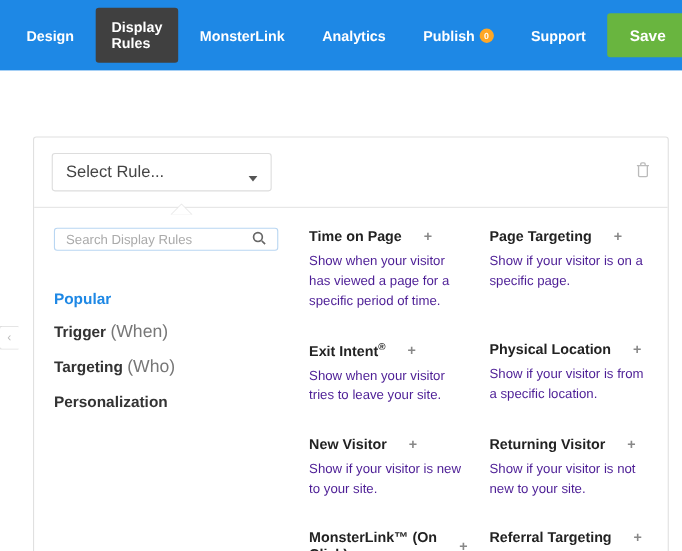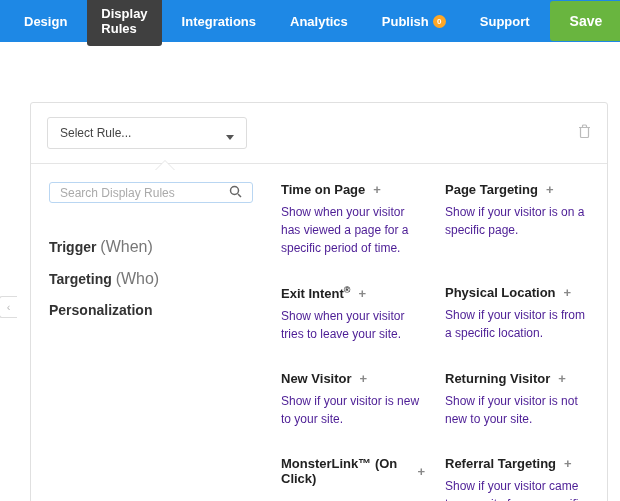--- a/index.html
+++ b/index.html
@@ -7,21 +7,21 @@
       font-family: -apple-system, "Helvetica Neue", Arial, sans-serif;
       font-size: 13px;
       color: #333;
       background: #fff;
       width: 620px;
       height: 501px;
       overflow: hidden;
     }
     .topnav {
       background: #1e88e5;
-      height: 42px;
+      height: 64px;
       display: flex;
       align-items: center;
       padding: 0 10px;
       gap: 6px;
     }
     .navitem {
       color: #fff;
       font-weight: 600;
       font-size: 13px;
       padding: 10px 14px;
@@ -71,21 +71,21 @@
       padding: 14px 16px;
       border-bottom: 1px solid #e5e5e5;
       display: flex;
       align-items: center;
     }
     .select-rule {
       border: 1px solid #ddd;
       border-radius: 3px;
       padding: 8px 12px;
       width: 200px;
-      font-size: 12px;
+      font-size: 15px;
       color: #444;
       display: flex;
       align-items: flex-end;
       justify-content: space-between;
       cursor: pointer;
       background: #fff;
       position: relative;
     }
     .select-rule::after {
       content: "";
@@ -167,21 +167,21 @@
     .rule-title {
       font-size: 13px;
       font-weight: 700;
       color: #222;
       margin-bottom: 6px;
       display: flex;
       align-items: center;
       gap: 6px;
       justify-content: space-between;
     }
-    .rule-title-left { display: flex; align-items: center; gap: 8px; }
+    .rule-title-left { display: flex; align-items: center; gap: 20px; }
     .rule-desc {
       font-size: 12px;
       color: #4c1d95;
       line-height: 1.5;
     }
     .plus {
       font-size: 13px;
       color: #888;
       font-weight: 700;
     }
@@ -212,21 +212,21 @@
       font-size: 9px;
       vertical-align: super;
     }
   </style>
 </head>
 <body>
 
 <div class="topnav">
   <div class="navitem">Design</div>
   <div class="navitem active">Display Rules</div>
-  <div class="navitem">Integrations</div>
+  <div class="navitem">MonsterLink</div>
   <div class="navitem">Analytics</div>
   <div class="navitem">
     <span>Publish</span>
     <span class="badge">0</span>
   </div>
   <div class="navitem support">Support</div>
   <button class="savebtn">Save</button>
 </div>
 
 <div class="carousel-hint">‹</div>
@@ -252,20 +252,21 @@
         <div class="search-wrap">
           <input type="text" placeholder="Search Display Rules" style="">
           <span class="search-icon">
             <svg width="13" height="13" viewBox="0 0 13 13" fill="none" stroke="currentColor" stroke-width="1.5">
               <circle cx="5.5" cy="5.5" r="4"></circle>
                 <path d="M9 9l3 3"></path>
             </svg>
           </span>
         </div>
         <ul class="cat-list">
+          <li class="cat-item active">Popular</li>
           <li class="cat-item">
             <span>Trigger</span>
             <span class="cat-sub">(When)</span>
           </li>
           <li class="cat-item">
             <span>Targeting</span>
             <span class="cat-sub">(Who)</span>
           </li>
           <li class="cat-item">Personalization</li>
         </ul>

